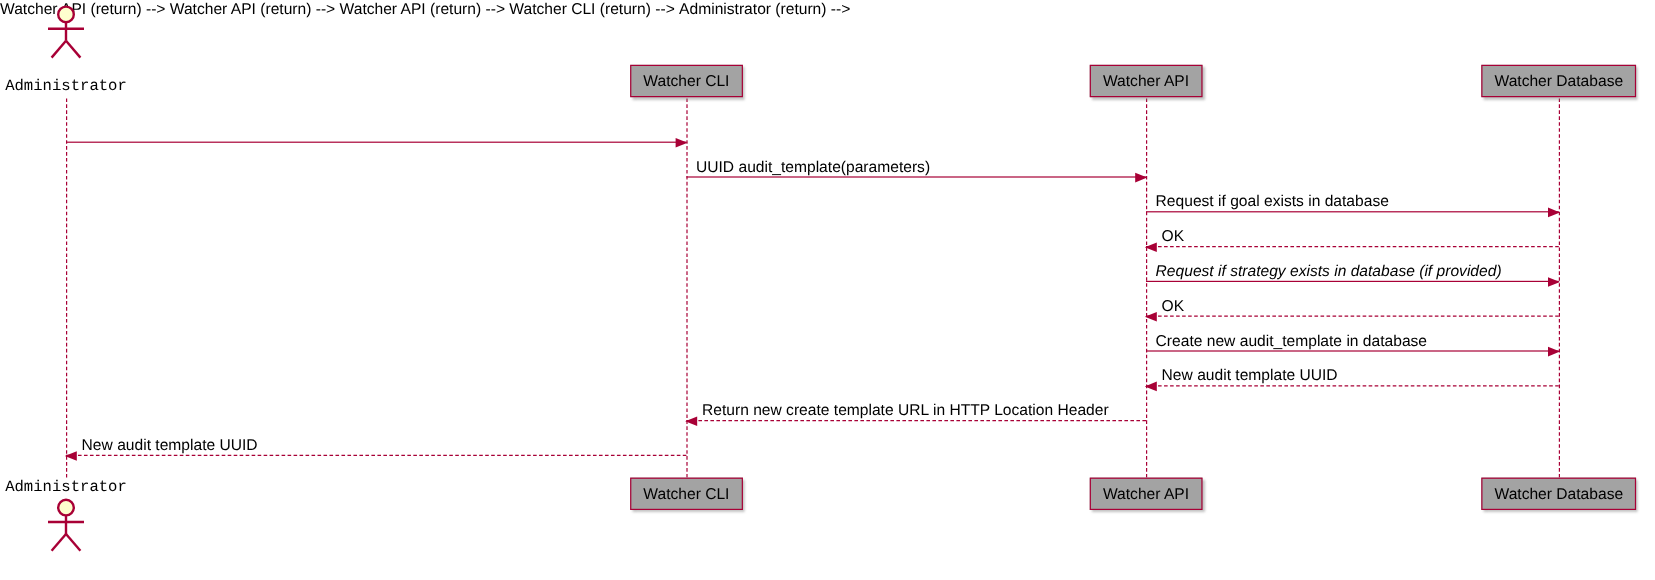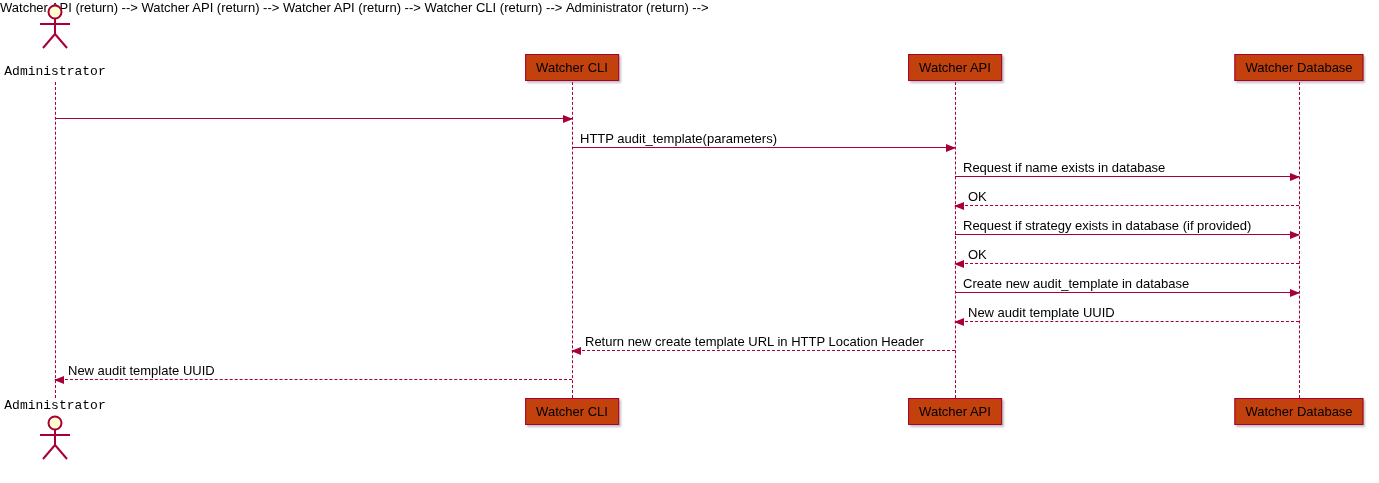--- a/index.html
+++ b/index.html
@@ -3,21 +3,21 @@
 <meta charset="utf-8">
 <style>
   html,body { margin:0; padding:0; background:#ffffff; }
   .canvas {
     position:relative; width:1379px; height:483px;
     font-family:"Liberation Sans", sans-serif; font-size:13px; color:#000;
     overflow:hidden; background:#ffffff;
   }
   .pbox {
     position:absolute; transform:translateX(-50%);
-    background:#c2410c; border:1.5px solid #A80036;
+    background:#a3a3a3; border:1.5px solid #A80036;
     padding:5px 10px; white-space:nowrap;
     box-shadow:2px 2px 2px rgba(120,120,120,0.45);
     line-height:15px;
   }
   .actor-label {
     position:absolute; transform:translateX(-50%);
     white-space:nowrap; line-height:15px;font-family:Liberation Mono, monospace;
   }
   .lifeline {
     position:absolute; width:0; border-left:1px dashed #A80036;
@@ -87,39 +87,39 @@
   <div class="pbox" style="left:1299px; top:398px;">Watcher Database</div>
 
   
 
   
   <div class="arrow solid" style="left:55px; top:118px; width:517px;">
     <span class="head right"></span>
   </div>
 
   
-  <div class="msg-label" style="left:580px; top:131px;">HTTP audit_template(parameters)</div>
+  <div class="msg-label" style="left:580px; top:131px;">UUID audit_template(parameters)</div>
   <div class="arrow solid" style="left:572px; top:147px; width:383px;">
     <span class="head right"></span>
   </div>
 
   
-  <div class="msg-label" style="left:963px; top:160px;">Request if name exists in database</div>
+  <div class="msg-label" style="left:963px; top:160px;">Request if goal exists in database</div>
   <div class="arrow solid" style="left:955px; top:176px; width:344px;">
     <span class="head right"></span>
   </div>
 
    Watcher API (return) --&gt;
   <div class="msg-label" style="left:968px; top:189px;">OK</div>
   <div class="arrow dashed" style="left:955px; top:205px; width:344px;">
     <span class="head left"></span>
   </div>
 
   
-  <div class="msg-label" style="left:963px; top:218px;">Request if strategy exists in database (if provided)</div>
+  <div class="msg-label" style="left:963px; top:218px;font-style:italic;">Request if strategy exists in database (if provided)</div>
   <div class="arrow solid" style="left:955px; top:234px; width:344px;">
     <span class="head right"></span>
   </div>
 
    Watcher API (return) --&gt;
   <div class="msg-label" style="left:968px; top:247px;">OK</div>
   <div class="arrow dashed" style="left:955px; top:263px; width:344px;">
     <span class="head left"></span>
   </div>
 

